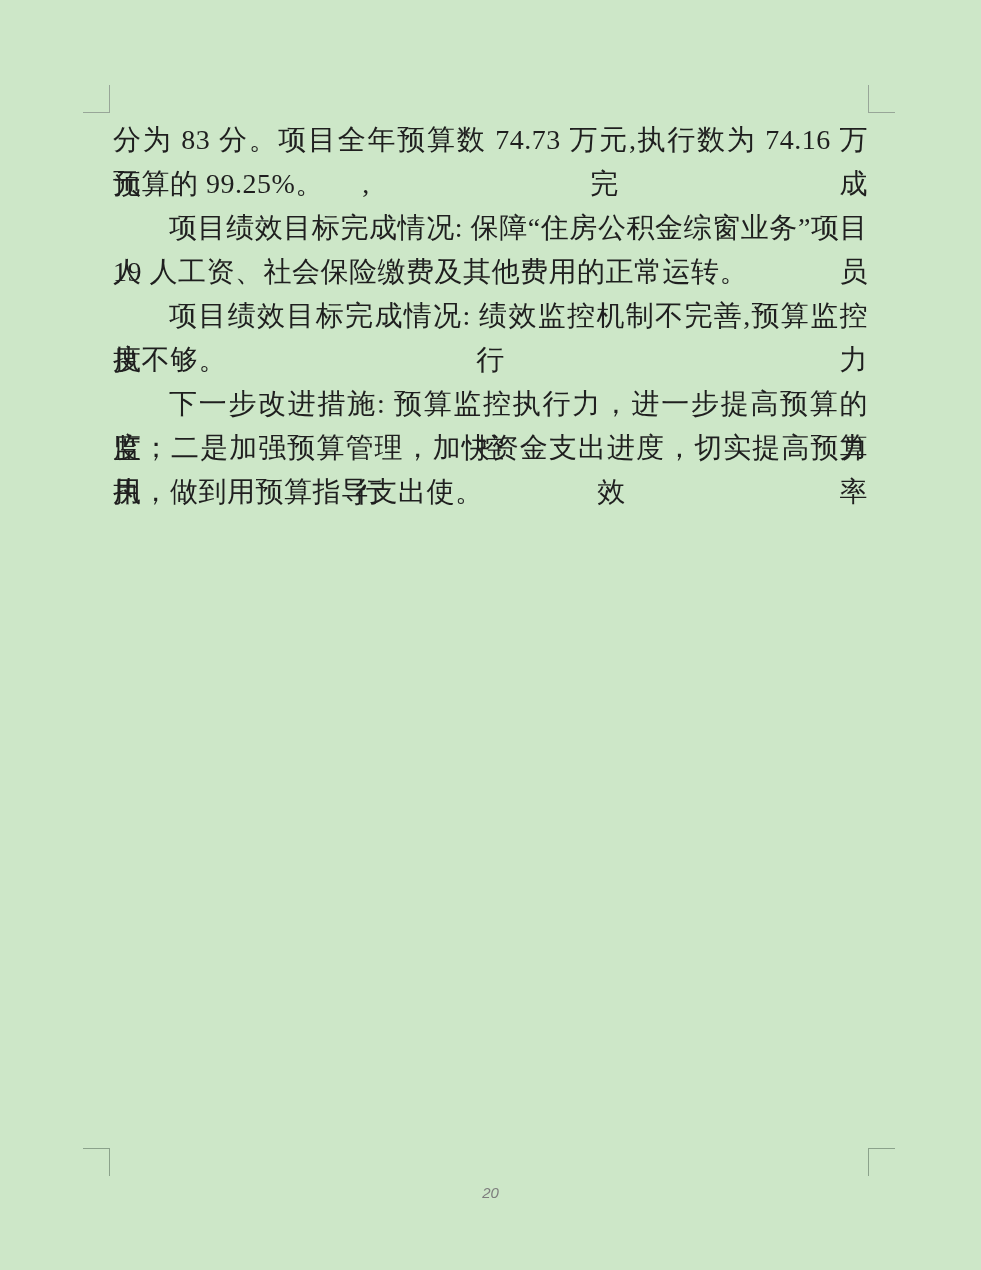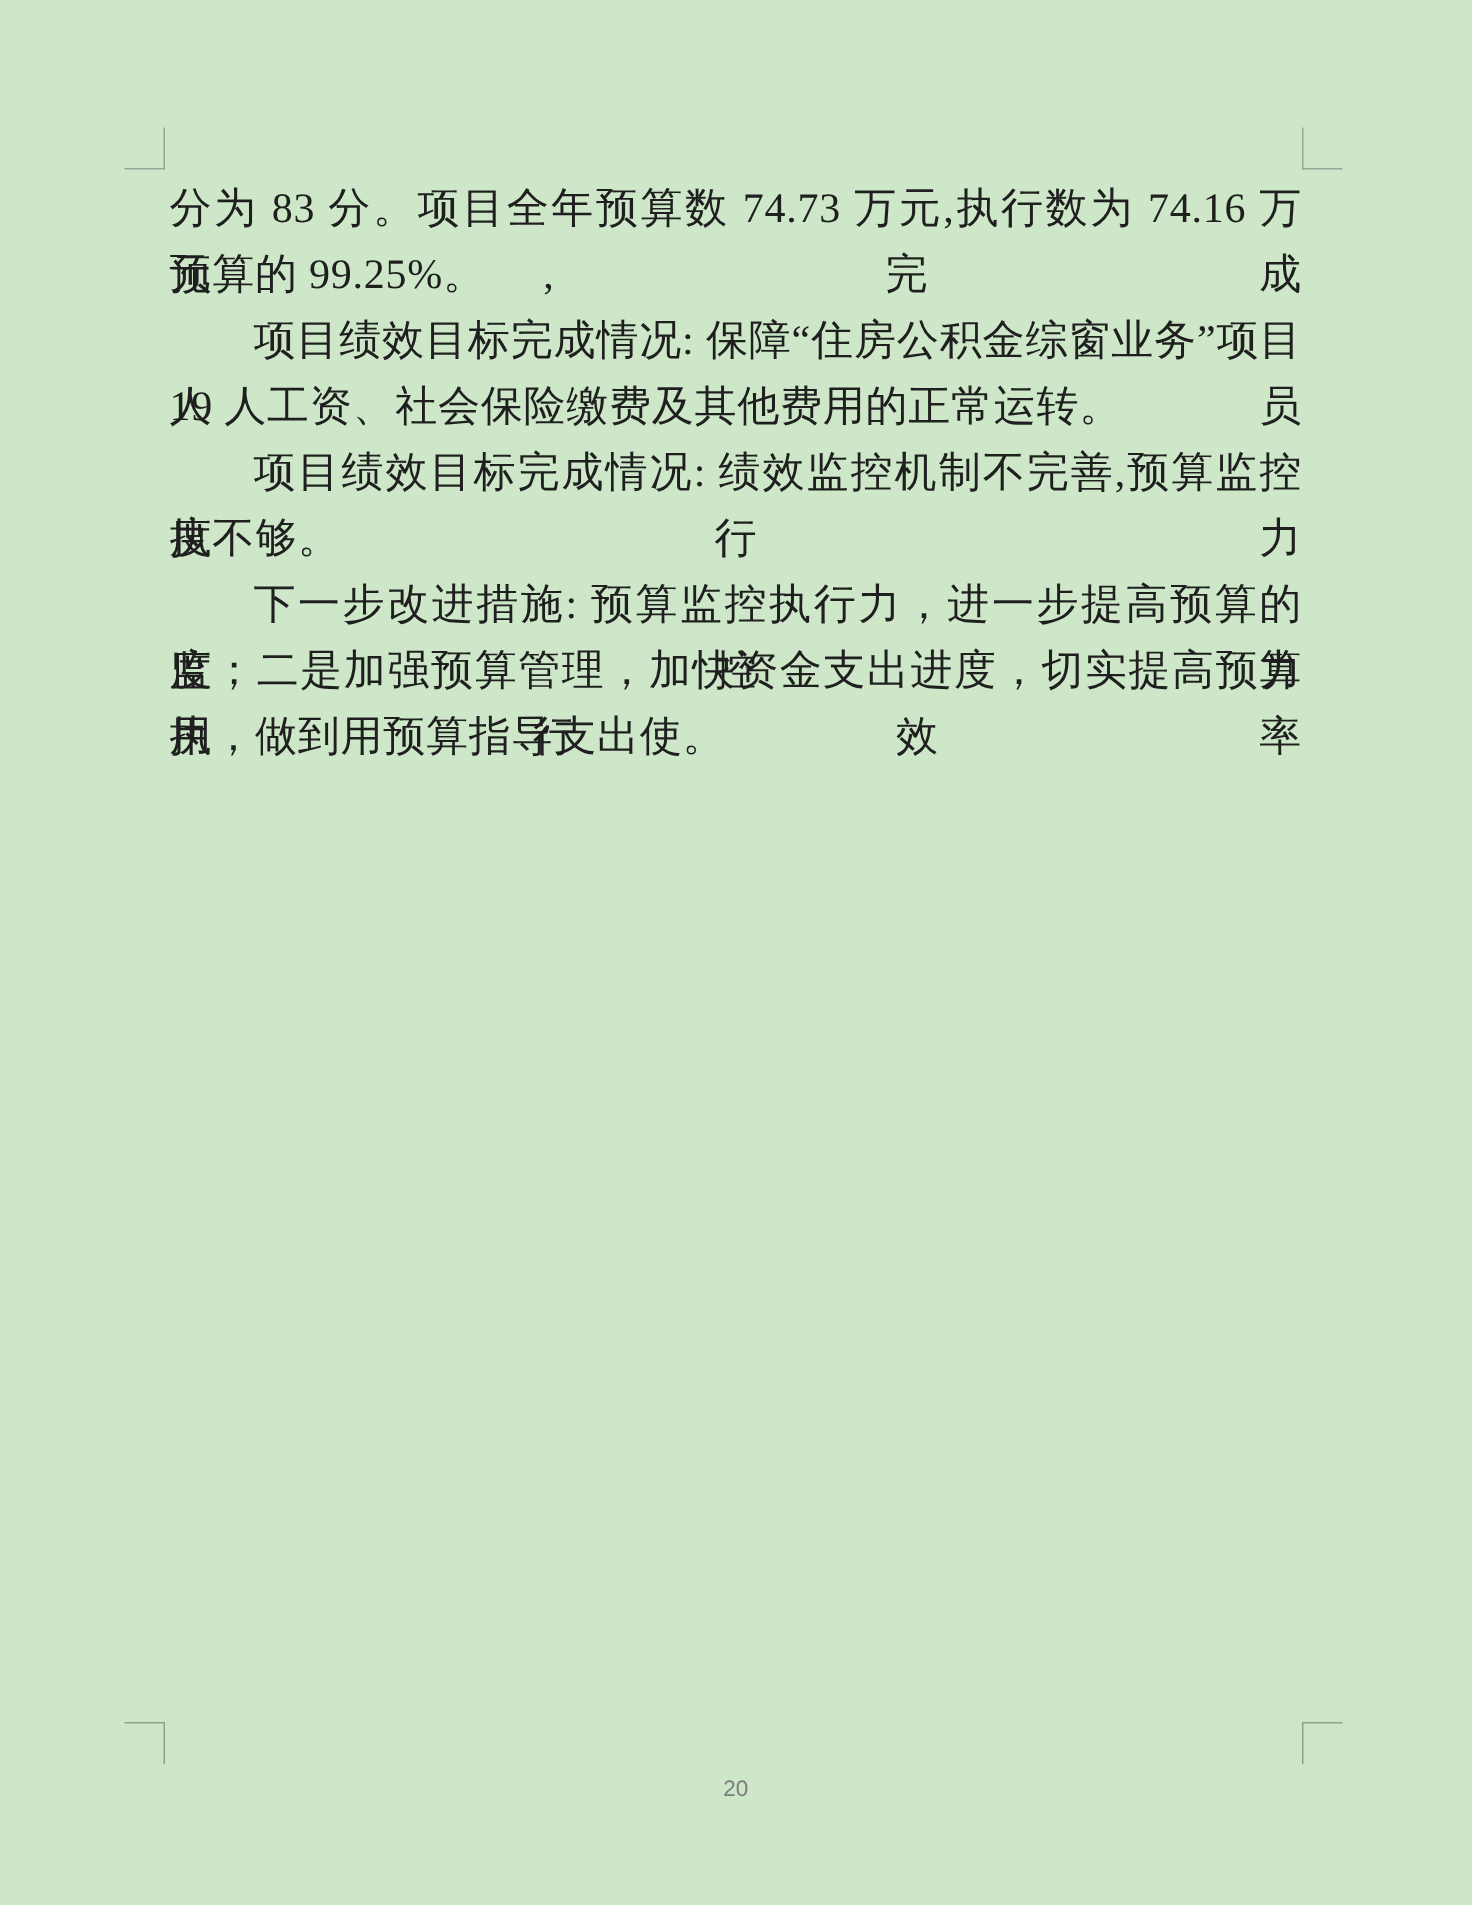--- a/index.html
+++ b/index.html
@@ -62,20 +62,21 @@
   }
   .page-number {
     position: absolute;
     left: 0;
     top: 1184px;
     width: 981px;
     text-align: center;
     font-family: "Liberation Sans", "DejaVu Sans", sans-serif;
     font-size: 15px;
     color: #7d7d7d;
+    font-style: italic;
   }
 </style>
 </head>
 <body>
 
 <div class="page">
 
   <div class="corner tl"></div>
   <div class="corner tr"></div>
   <div class="corner bl"></div>

